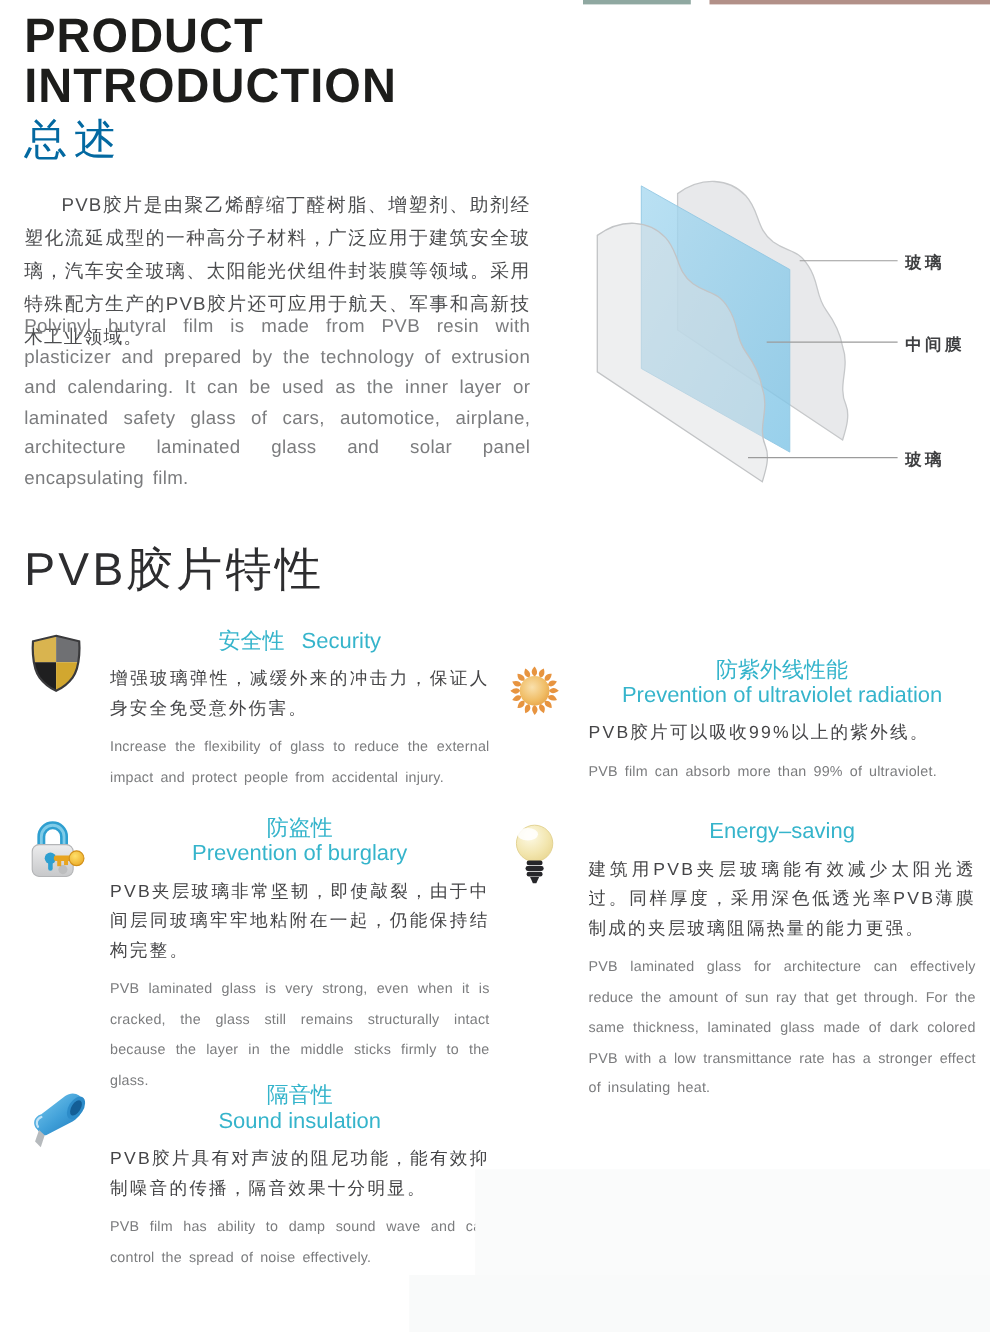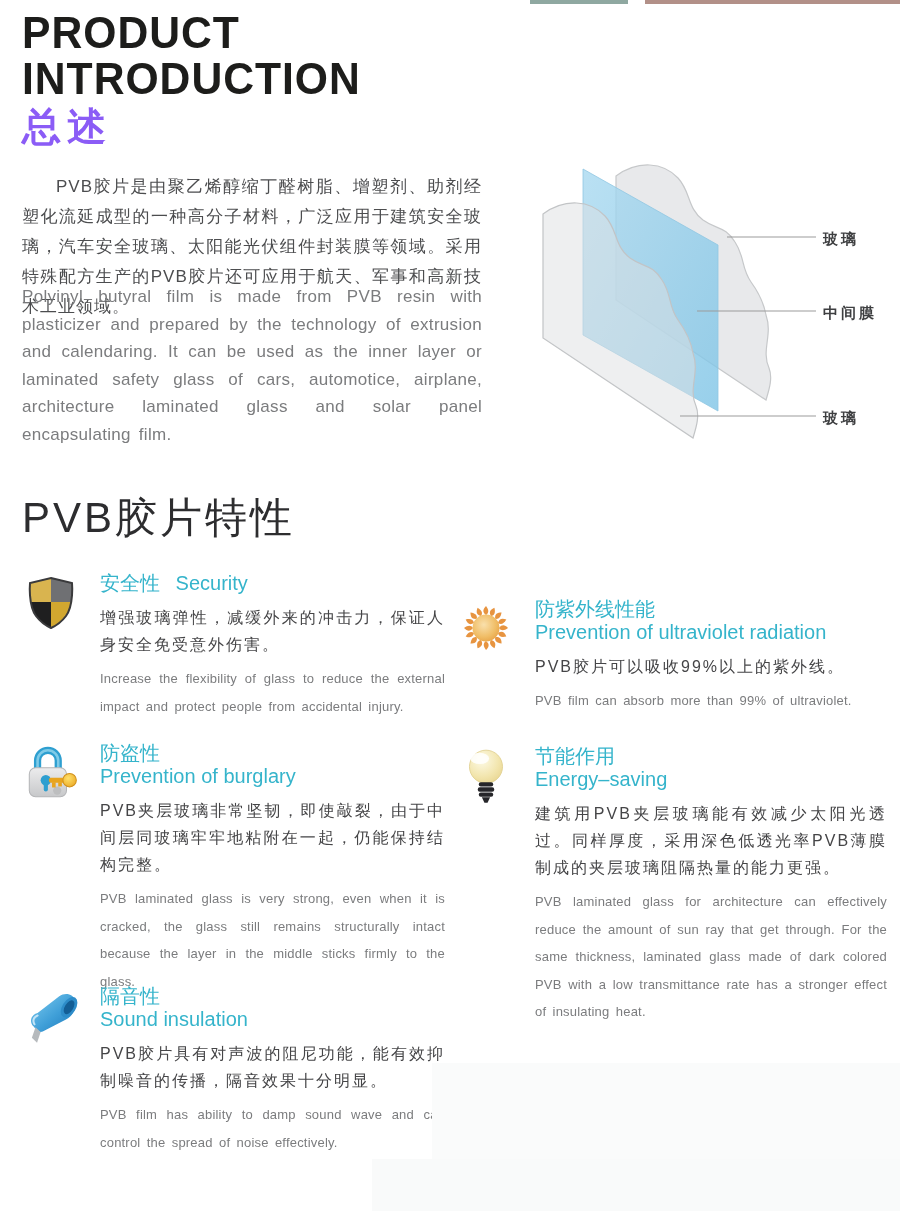--- a/index.html
+++ b/index.html
@@ -15,21 +15,21 @@
   .bar-teal  { left:530px; width:98px;  background:#8fa8a1; }
   .bar-brown { left:645px; width:255px; background:#b29088; }
 
   
   .main-title {
     left:22px; top:10px; color:#1d1d1b; font-weight:700;
     font-size:44px; line-height:46px; letter-spacing:1px;
     transform:scaleX(.97); transform-origin:left top;
   }
   .sub-title-zh {
-    left:22px; top:100px; color:#8b5cf6; font-weight:700;
+    left:22px; top:100px; color:#0369a1; font-weight:400;
     font-size:39px; letter-spacing:6px;
   }
 
   
   .intro-zh {
     left:22px; top:172px; width:460px;
     color:#4c4d4f; font-size:17px; line-height:30px;
     letter-spacing:1px; text-align:justify; text-indent:2em;
   }
   .intro-en {
@@ -50,21 +50,21 @@
   .section-title {
     left:22px; top:490px; color:#2d2d2f; font-weight:400;
     font-size:42px; letter-spacing:3px;
   }
 
   
   .feature { display:flex; align-items:flex-start; }
   .f-icon { width:64px; flex:0 0 64px; }
   .f-icon svg { display:block; }
   .f-body { margin-left:16px; flex:1; }
-  .f-title { color:#35b4cb; font-size:20px; line-height:23px; margin-bottom:9px; }
+  .f-title { color:#35b4cb; font-size:20px; line-height:23px; margin-bottom:9px;text-align:center; }
   .f-title span { display:block; }
   .f-title.one-line span { display:inline; }
   .f-title.one-line .t-en { margin-left:10px; }
   .f-zh {
     color:#454547; font-size:16px; line-height:27px;
     letter-spacing:2px; text-align:justify; margin-bottom:7px;
   }
   .f-en {
     color:#7b7c7e; font-size:13px; line-height:27.5px;
     word-spacing:2.5px; letter-spacing:.2px; text-align:justify;
@@ -251,21 +251,20 @@
         <circle cx="30" cy="21" r="16" fill="url(#bulbGlass)" stroke="#e0cf8d" stroke-width="0.8"></circle>
         <ellipse cx="24" cy="13" rx="9" ry="5.5" fill="#ffffff" opacity="0.85"></ellipse>
         <rect x="23" y="36" width="14" height="4.2" rx="2" fill="#26262a"></rect>
         <rect x="22" y="41" width="16" height="4.2" rx="2" fill="#26262a"></rect>
         <rect x="23" y="46" width="14" height="4.2" rx="2" fill="#26262a"></rect>
         <path d="M26,50.5 L34,50.5 L31.5,56 L28.5,56 Z" fill="#26262a"></path>
       </svg>
     </div>
     <div class="f-body">
       <div class="f-title">
-        <span class="t-zh">节能作用</span>
         <span class="t-en">Energy–saving</span>
       </div>
       <p class="f-zh">建筑用PVB夹层玻璃能有效减少太阳光透过。同样厚度，采用深色低透光率PVB薄膜制成的夹层玻璃阻隔热量的能力更强。</p>
       <p class="f-en">PVB laminated glass for architecture can effectively reduce the amount of sun ray that get through. For the same thickness, laminated glass made of dark colored PVB with a low transmittance rate has a stronger effect of insulating heat.</p>
     </div>
   </div>
 
   <div class="abs feature" id="feat-sound">
     <div class="f-icon">
       <svg width="62" height="62" viewBox="0 0 60 60">

